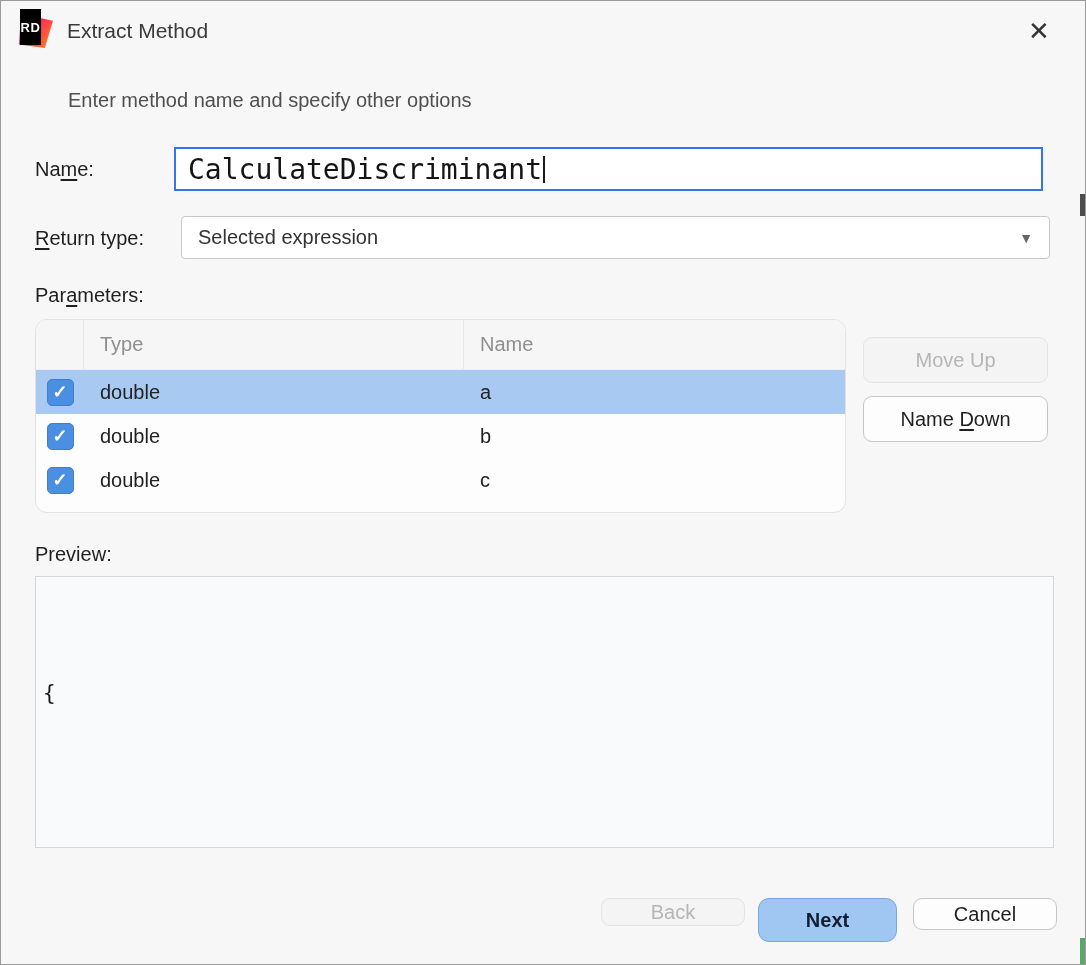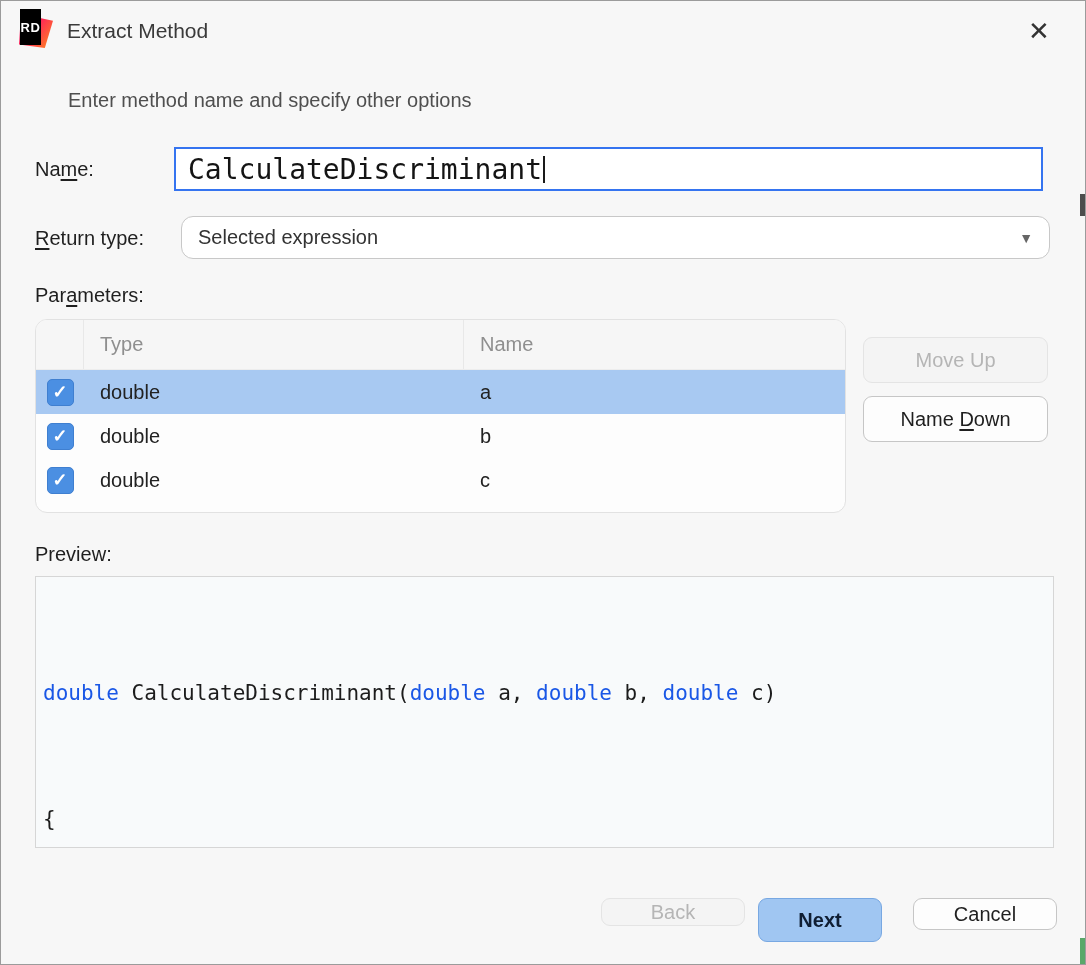--- a/index.html
+++ b/index.html
@@ -45,21 +45,21 @@
     background:#fff; border:2px solid #3574f0; border-radius:0;
     display:flex; align-items:center; padding:0 12px;
     font-family:"DejaVu Sans Mono","Liberation Mono",monospace;
     font-size:28px; color:#141414;
   }
   .caret { width:2px; height:27px; background:#1a1a1a; margin-left:1px; }
 
   
   .dropdown {
     position:absolute; left:180px; top:215px; width:869px; height:43px;
-    background:#fff; border:1px solid #c8c8c8; border-radius:12px;
+    background:#fff; border:1px solid #c8c8c8; border-radius:4px;
     display:flex; align-items:center; padding:4px 16px;
     font-size:20px; color:#333;
   }
   .dd-chevron { position:absolute; right:16px; top:50%; transform:translateY(-50%); font-size:14px; color:#666; }
 
   
   .param-table {
     position:absolute; left:34px; top:318px; width:811px; height:194px;
     background:#fdfdfd; border:1px solid #e2e2e2; border-radius:12px; overflow:hidden;
   }
@@ -79,21 +79,21 @@
   .btn {
     position:absolute; height:46px; border-radius:9px;
     display:flex; align-items:center; justify-content:center;
     font-size:20px; background:#fdfdfd; border:1px solid #c6c6c6; color:#1f1f1f;
     white-space:pre;
   }
   .btn.disabled { background:#f4f4f4; border-color:#e4e4e4; color:#b5b5b5; }
   .btn-move-up { left:862px; top:325px; width:185px;margin-top:11px; }
   .btn-move-down { left:862px; top:395px; width:185px; }
   .btn-back { left:600px; top:897px; width:144px; height:28px; }
-  .btn-next { left:757px; top:897px; width:124px; height:44px; background:#a0c6f2; border-color:#78a8e2; color:#101e33; font-weight:bold; }
+  .btn-next { left:757px; top:897px; width:139px; height:44px; background:#a0c6f2; border-color:#78a8e2; color:#101e33; font-weight:bold;border-radius:11px; }
   .btn-cancel { left:912px; top:897px; width:144px; height:32px; }
 
   
   .preview-box {
     position:absolute; left:34px; top:575px; width:1019px; height:272px;
     background:#f8fafb; border:1px solid #d6d6d6;
     padding:11px 0 0 7px;
     font-family:"DejaVu Sans Mono","Liberation Mono",monospace;
     font-size:21px; line-height:42px; color:#1c1c1c; white-space:pre;
   }
@@ -168,21 +168,20 @@
     <div class="cell-type">double</div>
     <div class="cell-name">c</div>
   </div>
 </div>
 
 <div class="btn disabled btn-move-up">Move Up</div>
 <div class="btn btn-move-down"><span>Name </span><span class="mn">D</span><span>own</span></div>
 
 <div class="field-label" style="top:542px;">Preview:</div>
 <div class="preview-box">
-  <div class="code-line"><span class="kw">double</span><span> CalculateDiscriminant(</span><span class="kw">double</span><span> a, </span><span class="kw">double</span><span> b, </span><span class="kw">double</span><span> c)</span></div>
   <div class="code-line"><span>{</span></div>
   
 </div>
 
 <div class="btn disabled btn-back">Back</div>
 <div class="btn btn-next">Next</div>
 <div class="btn btn-cancel">Cancel</div>
 
 <div class="edge-dark"></div>
 <div class="edge-green"></div>

